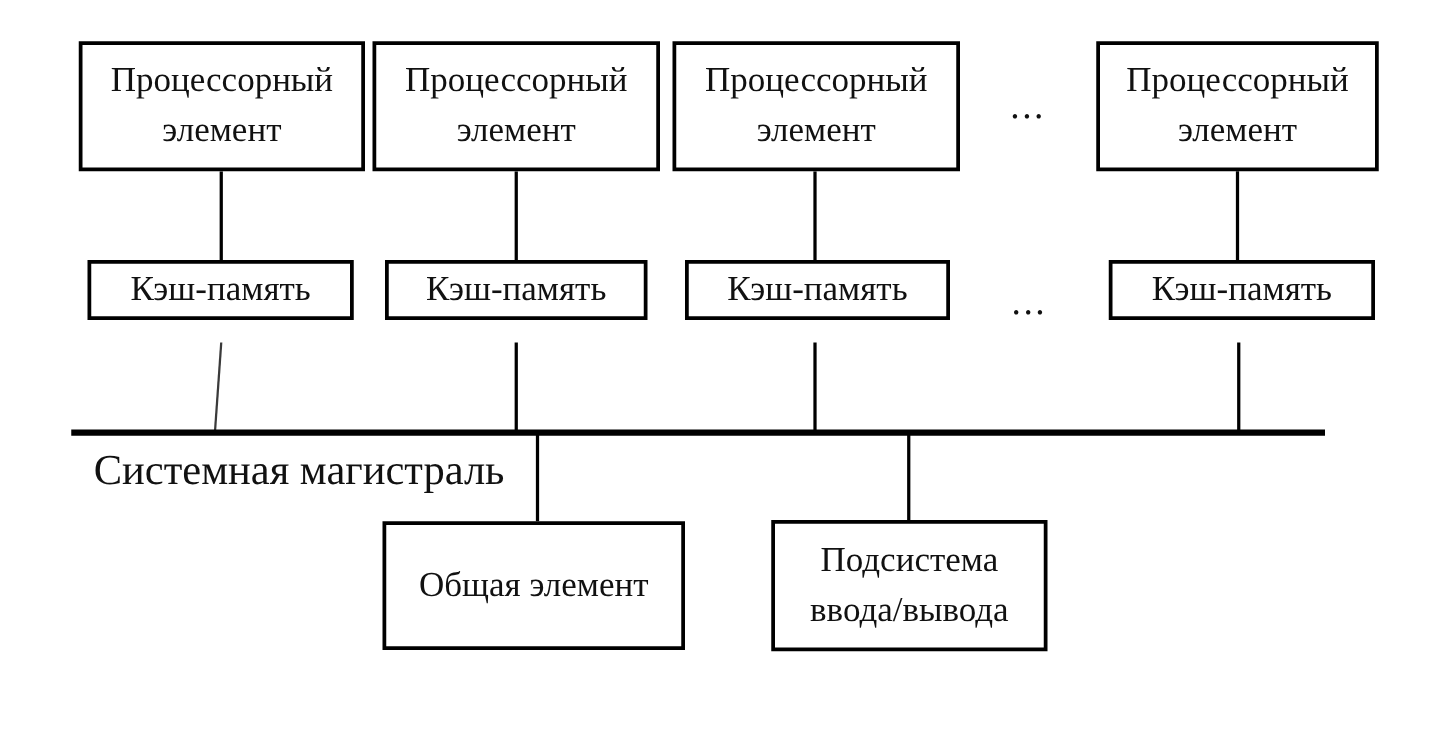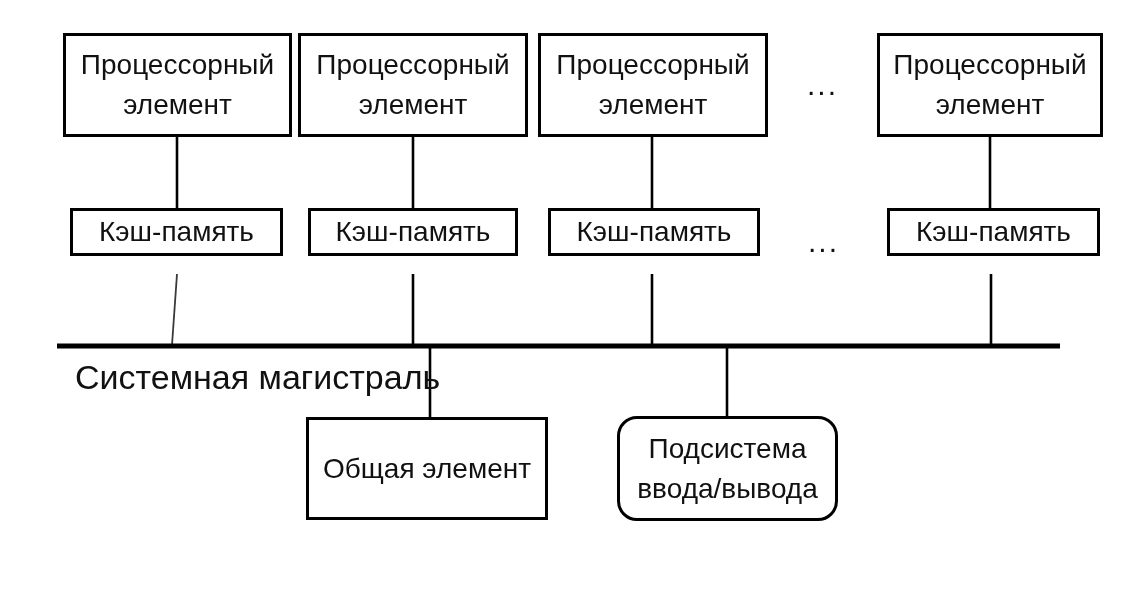--- a/index.html
+++ b/index.html
@@ -5,21 +5,21 @@
   html, body {
     margin: 0;
     padding: 0;
     background: #ffffff;
   }
   #canvas {
     position: relative;
     width: 1144px;
     height: 592px;
     background: #ffffff;
-    font-family: Liberation Sans, sans-serif;
+    font-family: Liberation Serif, serif;
     color: #111111;
     overflow: hidden;
   }
   #wires {
     position: absolute;
     left: 0; top: 0;
     width: 1144px;
     height: 592px;
   }
   .node {
@@ -103,17 +103,17 @@
     <span>Кэш-память</span>
   </div>
 
   <div class="ellipsis" style="left:760px; top:208px; width:127px; height:68px;">...</div>
 
   <div id="bus-label">Системная магистраль</div>
 
   <div class="node" style="left:306px; top:417px; width:242px; height:103px;">
     <span>Общая элемент</span>
   </div>
-  <div class="node" style="left:617px; top:416px; width:221px; height:105px;border-radius:20px;">
+  <div class="node" style="left:617px; top:416px; width:221px; height:105px;">
     <span>Подсистема ввода/вывода</span>
   </div>
 
 </div>
 
 </body></html>

